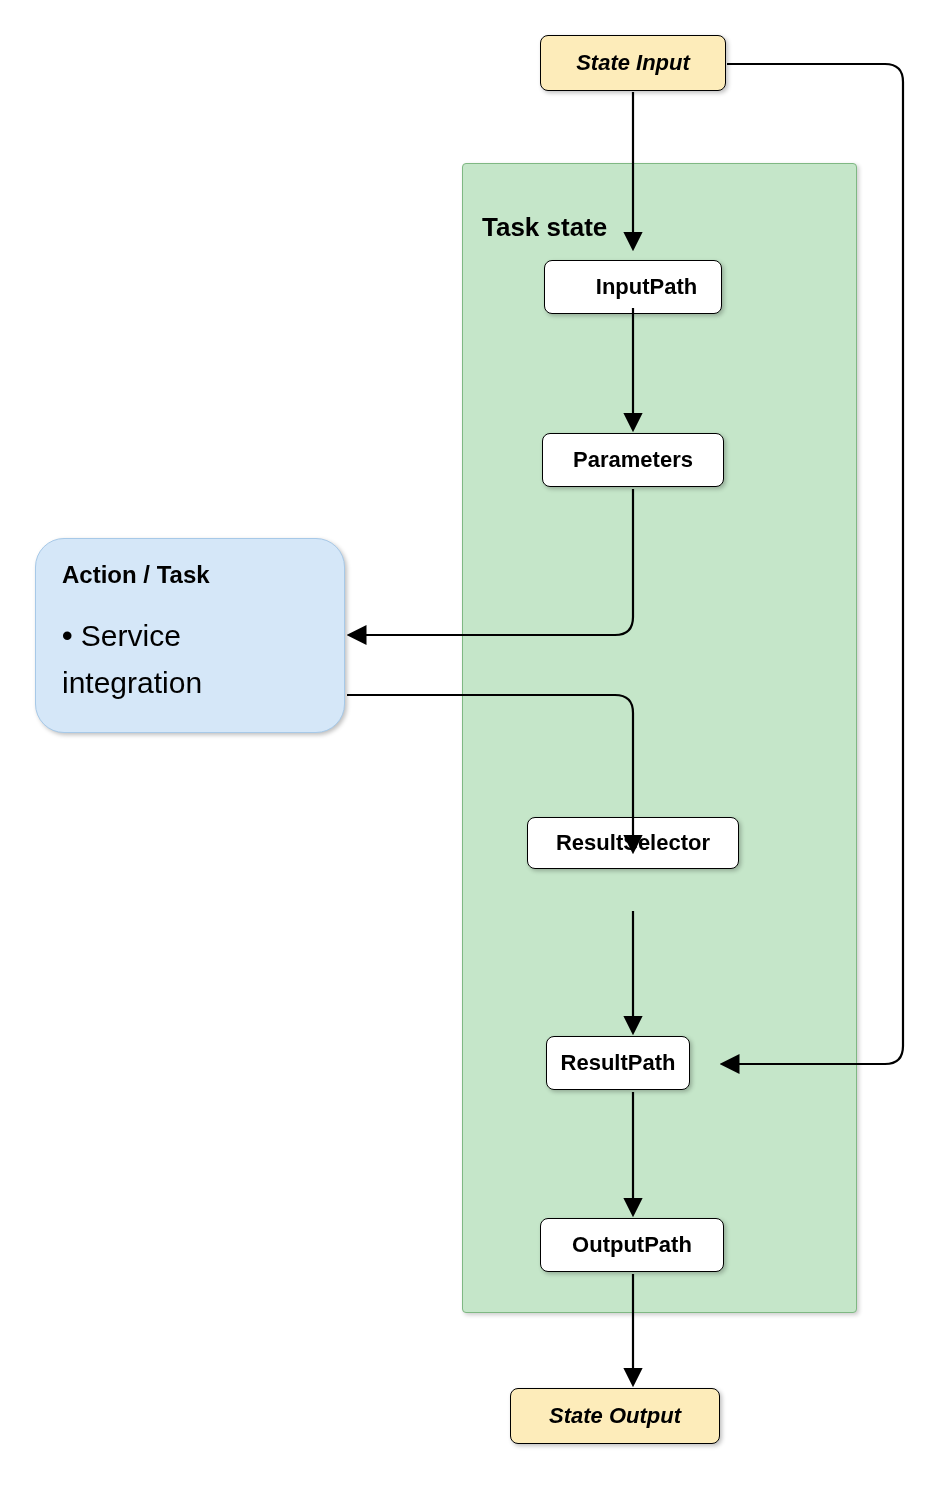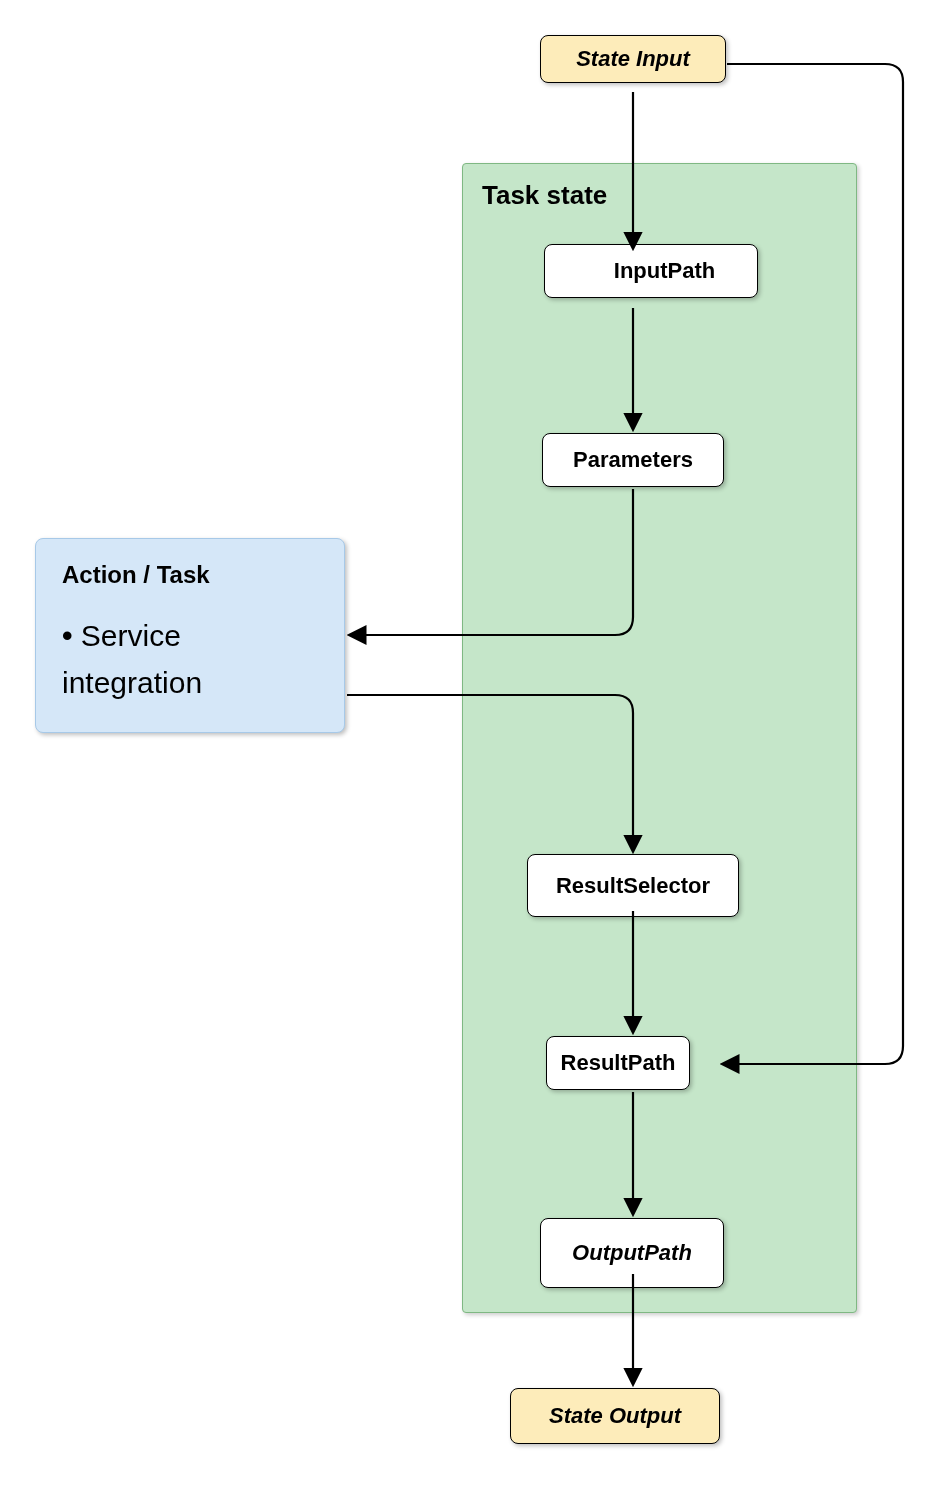--- a/index.html
+++ b/index.html
@@ -31,20 +31,21 @@
     position: absolute;
     background: #c5e6c9;
     border: 1.5px solid #7fb883;
     border-radius: 4px;
     box-shadow: 2px 2px 4px rgba(0,0,0,0.2);
   }
   .task-state-label {
     position: absolute;
     font-weight: 700;
     font-size: 26px;
+    margin-top: 32px;
   }
   .action-box {
     position: absolute;
     background: #d5e7f8;
     border: 1.5px solid #a7c9e8;
     border-radius: 8px;
     box-shadow: 2px 2px 4px rgba(0,0,0,0.25);
     padding: 22px 26px 26px 26px;
   }
   .action-title {
@@ -67,48 +68,48 @@
     width: 950px; height: 1500px;
     pointer-events: none;
   }
 </style>
 </head>
 <body>
 
 <div class="task-state-container" style="left:462px; top:163px; width:395px; height:1150px;"></div>
 <div class="task-state-label" style="left:482px; top:180px;">Task state</div>
 
-<div class="box state-io" style="left:540px; top:35px; width:186px; height:48px;">
+<div class="box state-io" style="left:540px; top:35px; width:186px; height:56px;">
   <span>State Input</span>
 </div>
 
-<div class="box" style="left:544px; top:244px; width:214px; height:54px;padding-left:45px;">
+<div class="box" style="left:544px; top:260px; width:178px; height:54px;padding-left:45px;">
   <span>InputPath</span>
 </div>
 
 <div class="box" style="left:542px; top:433px; width:182px; height:54px;">
   <span>Parameters</span>
 </div>
 
-<div class="action-box" style="left:35px; top:538px; width:310px;">
+<div class="action-box" style="left:35px; top:538px; width:310px;border-radius:29px;">
   <div class="action-title">Action / Task</div>
   <ul class="action-list">
     <li>Service integration</li>
   </ul>
 </div>
 
-<div class="box" style="left:527px; top:854px; width:212px; height:63px;">
+<div class="box" style="left:527px; top:817px; width:212px; height:52px;">
   <span>ResultSelector</span>
 </div>
 
 <div class="box" style="left:546px; top:1036px; width:144px; height:54px;">
   <span>ResultPath</span>
 </div>
 
-<div class="box" style="left:540px; top:1218px; width:184px; height:70px;font-style:italic;">
+<div class="box" style="left:540px; top:1218px; width:184px; height:54px;">
   <span>OutputPath</span>
 </div>
 
 <div class="box state-io" style="left:510px; top:1388px; width:210px; height:56px;">
   <span>State Output</span>
 </div>
 
 <svg class="connectors">
   <defs>
     <marker id="arrow" viewBox="0 0 12 12" refX="10" refY="6" markerWidth="9" markerHeight="9" orient="auto-start-reverse">

